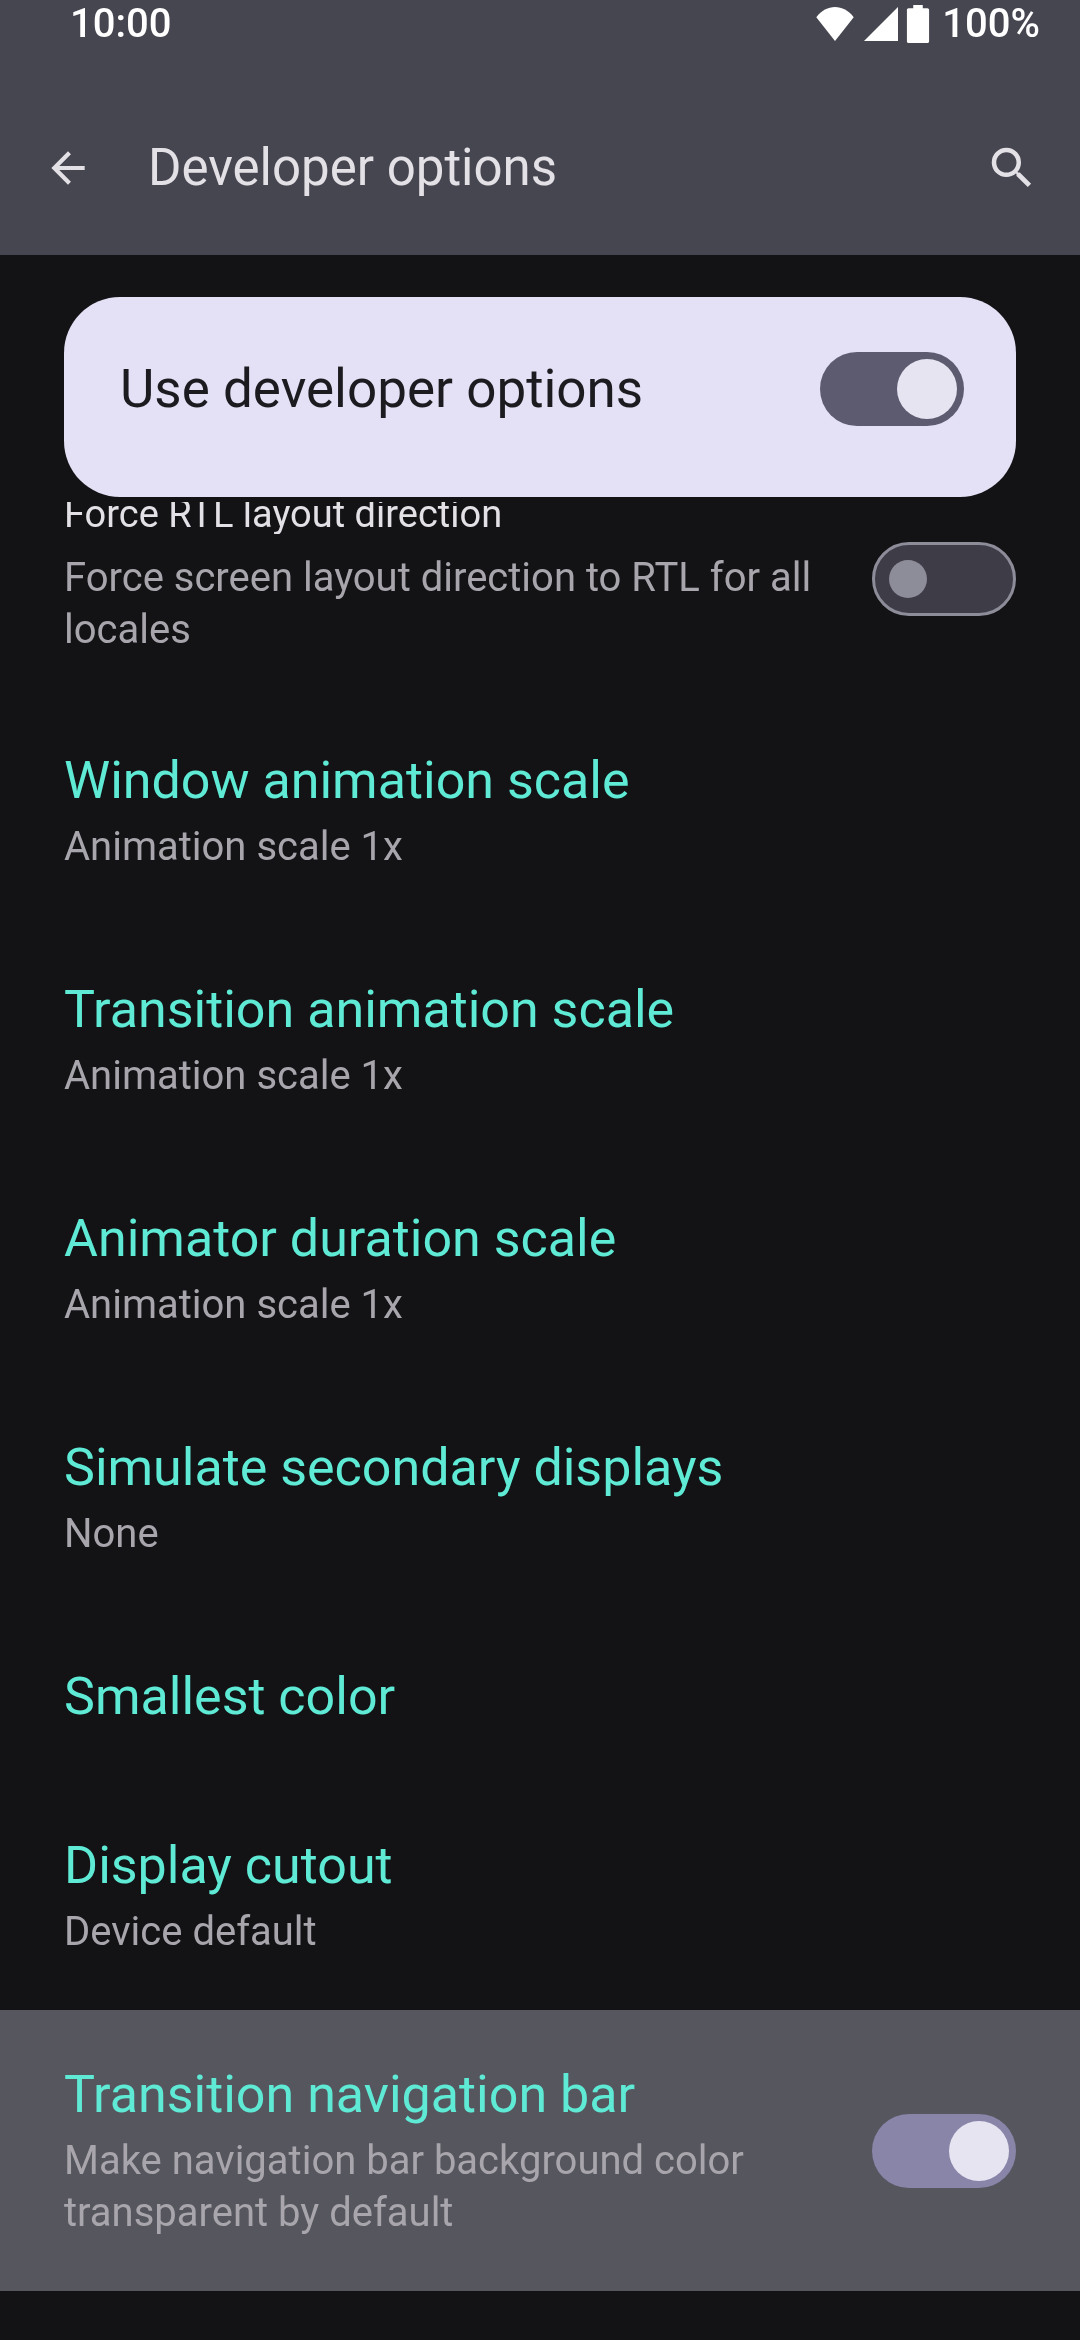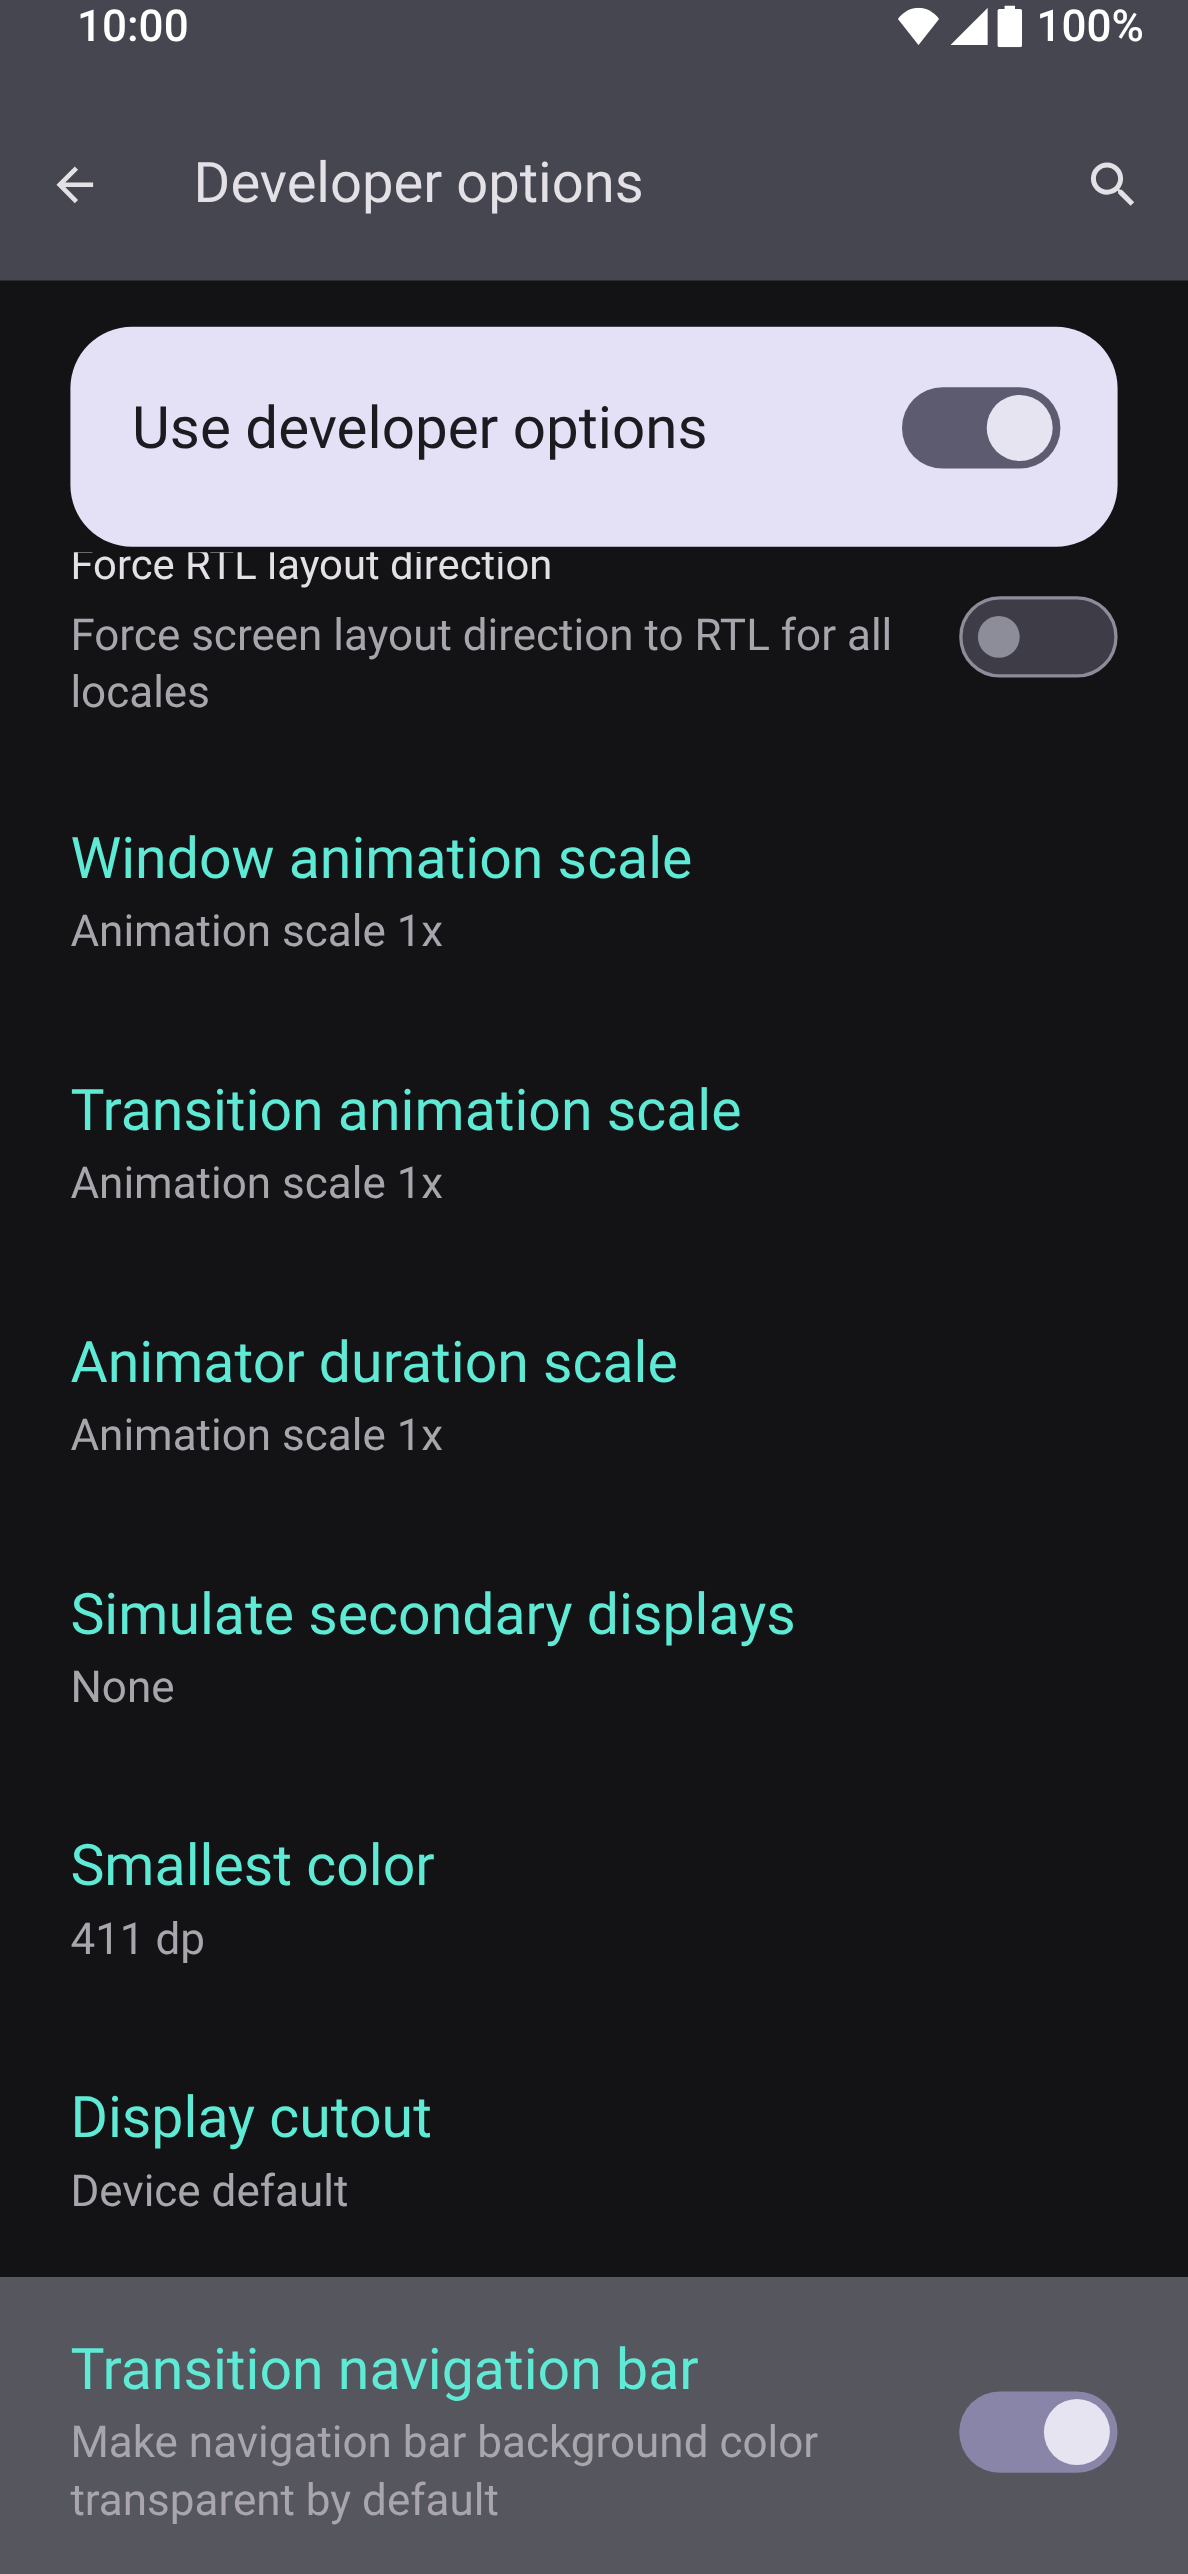--- a/index.html
+++ b/index.html
@@ -37,21 +37,21 @@
     font-size: 40px;
     font-weight: 500;
     margin-left: 4px;
   }
   .app-bar {
     height: 175px;
     background: #464651;
     display: flex;
     align-items: center;
     padding: 0 40px;
-    gap: 80px;
+    gap: 52px;
   }
   .back-arrow {
     width: 56px;
     height: 56px;
     display: flex;
     align-items: center;
     justify-content: center;
     color: #e4e1e6;
   }
   .app-title {
@@ -273,21 +273,20 @@
     <div class="setting-item">
       <div class="setting-text">
         <div class="setting-title">Simulate secondary displays</div>
         <div class="setting-subtitle">None</div>
       </div>
     </div>
 
     <div class="setting-item">
       <div class="setting-text">
         <div class="setting-title">Smallest color</div>
-        <div class="setting-subtitle">411 dp</div>
       </div>
     </div>
 
     <div class="setting-item">
       <div class="setting-text">
         <div class="setting-title">Display cutout</div>
         <div class="setting-subtitle">Device default</div>
       </div>
     </div>
 

